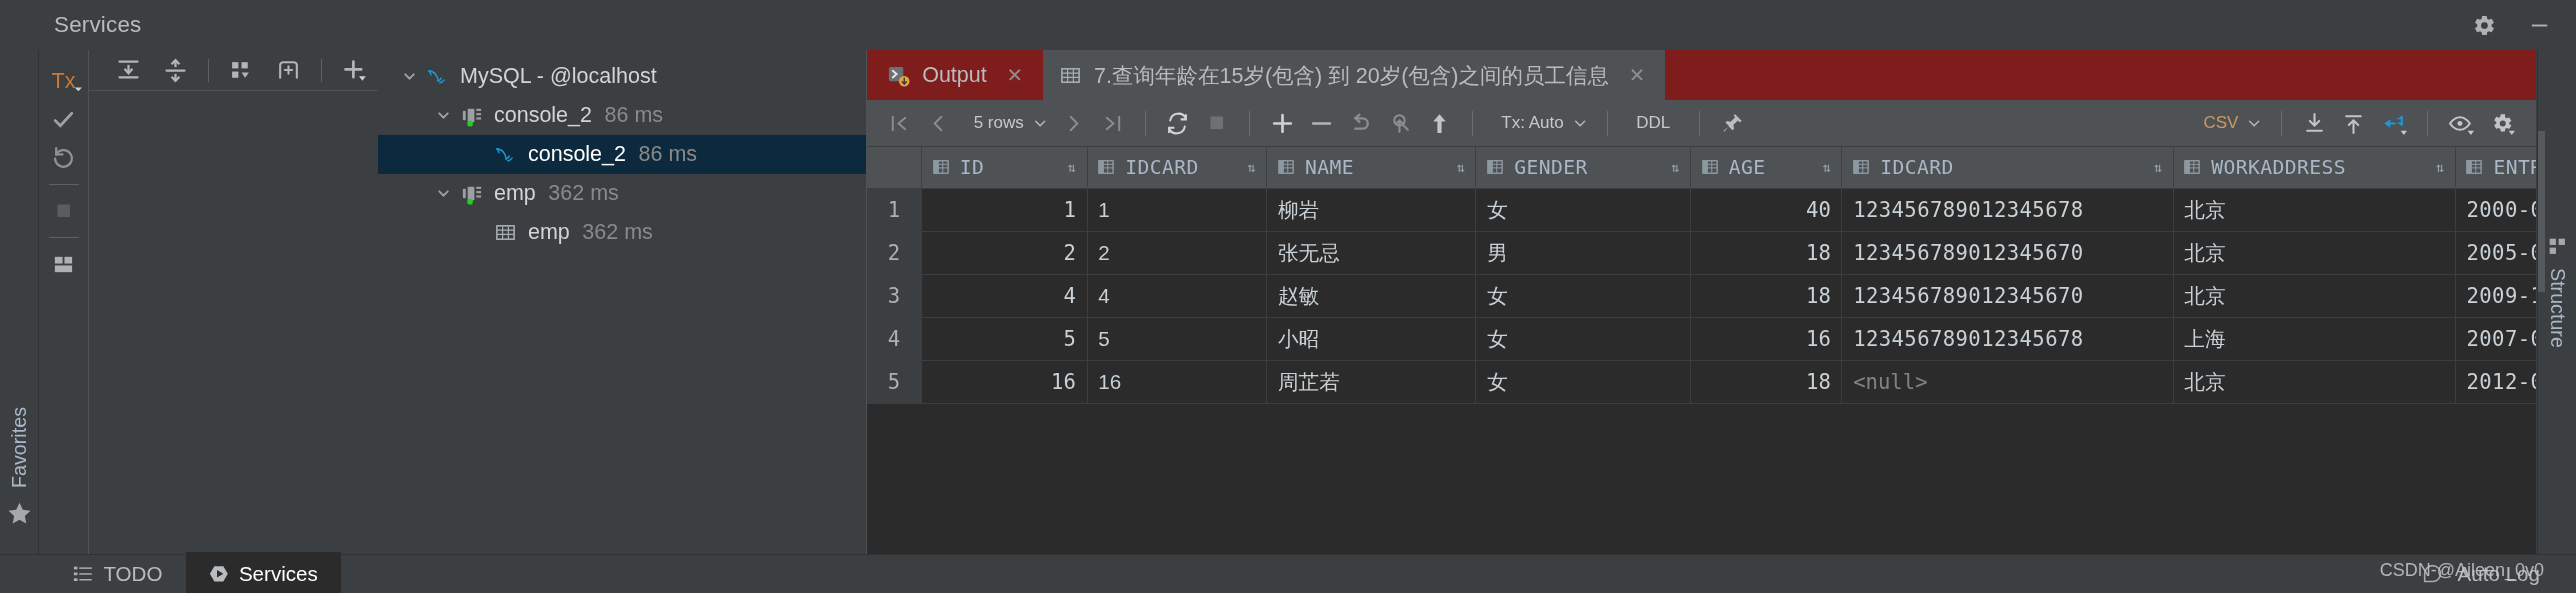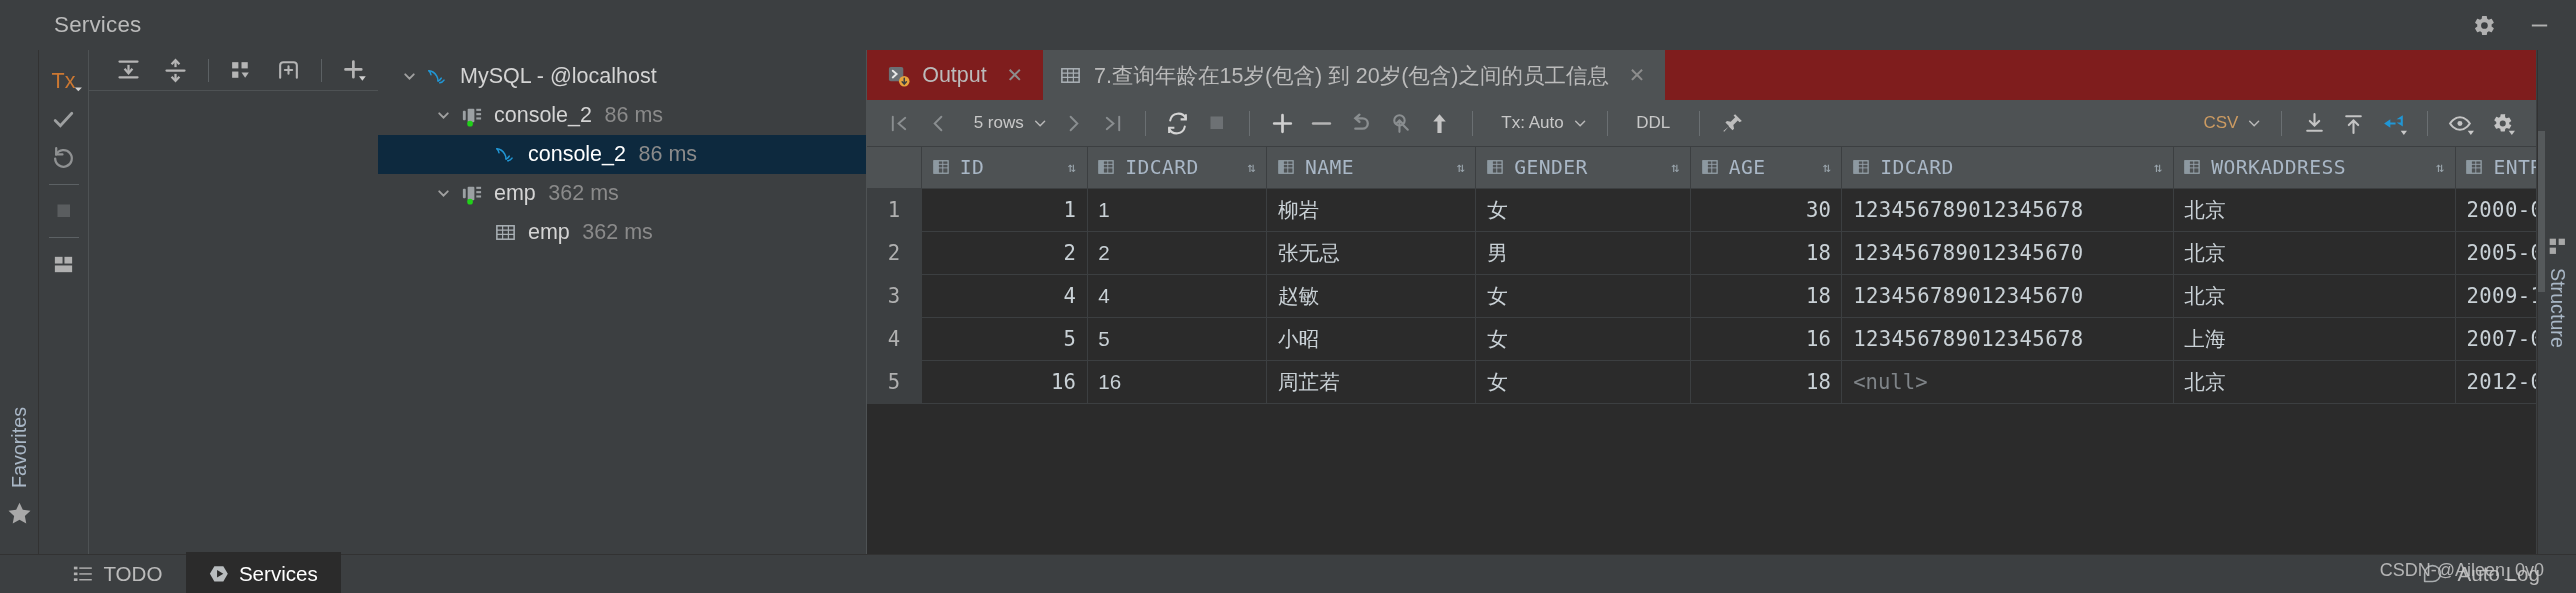--- a/index.html
+++ b/index.html
@@ -695,21 +695,21 @@
             </th>
           </tr>
         </thead>
         <tbody>
           <tr>
             <td class="rownum">1</td>
             <td class="num">1</td>
             <td class="txt">1</td>
             <td class="txt">柳岩</td>
             <td class="txt">女</td>
-            <td class="num">30</td>
+            <td class="num">40</td>
             <td class="mono">123456789012345678</td>
             <td class="txt">北京</td>
             <td class="mono">2000-01-01</td>
           </tr>
           <tr>
             <td class="rownum">2</td>
             <td class="num">2</td>
             <td class="txt">2</td>
             <td class="txt">张无忌</td>
             <td class="txt">男</td>

